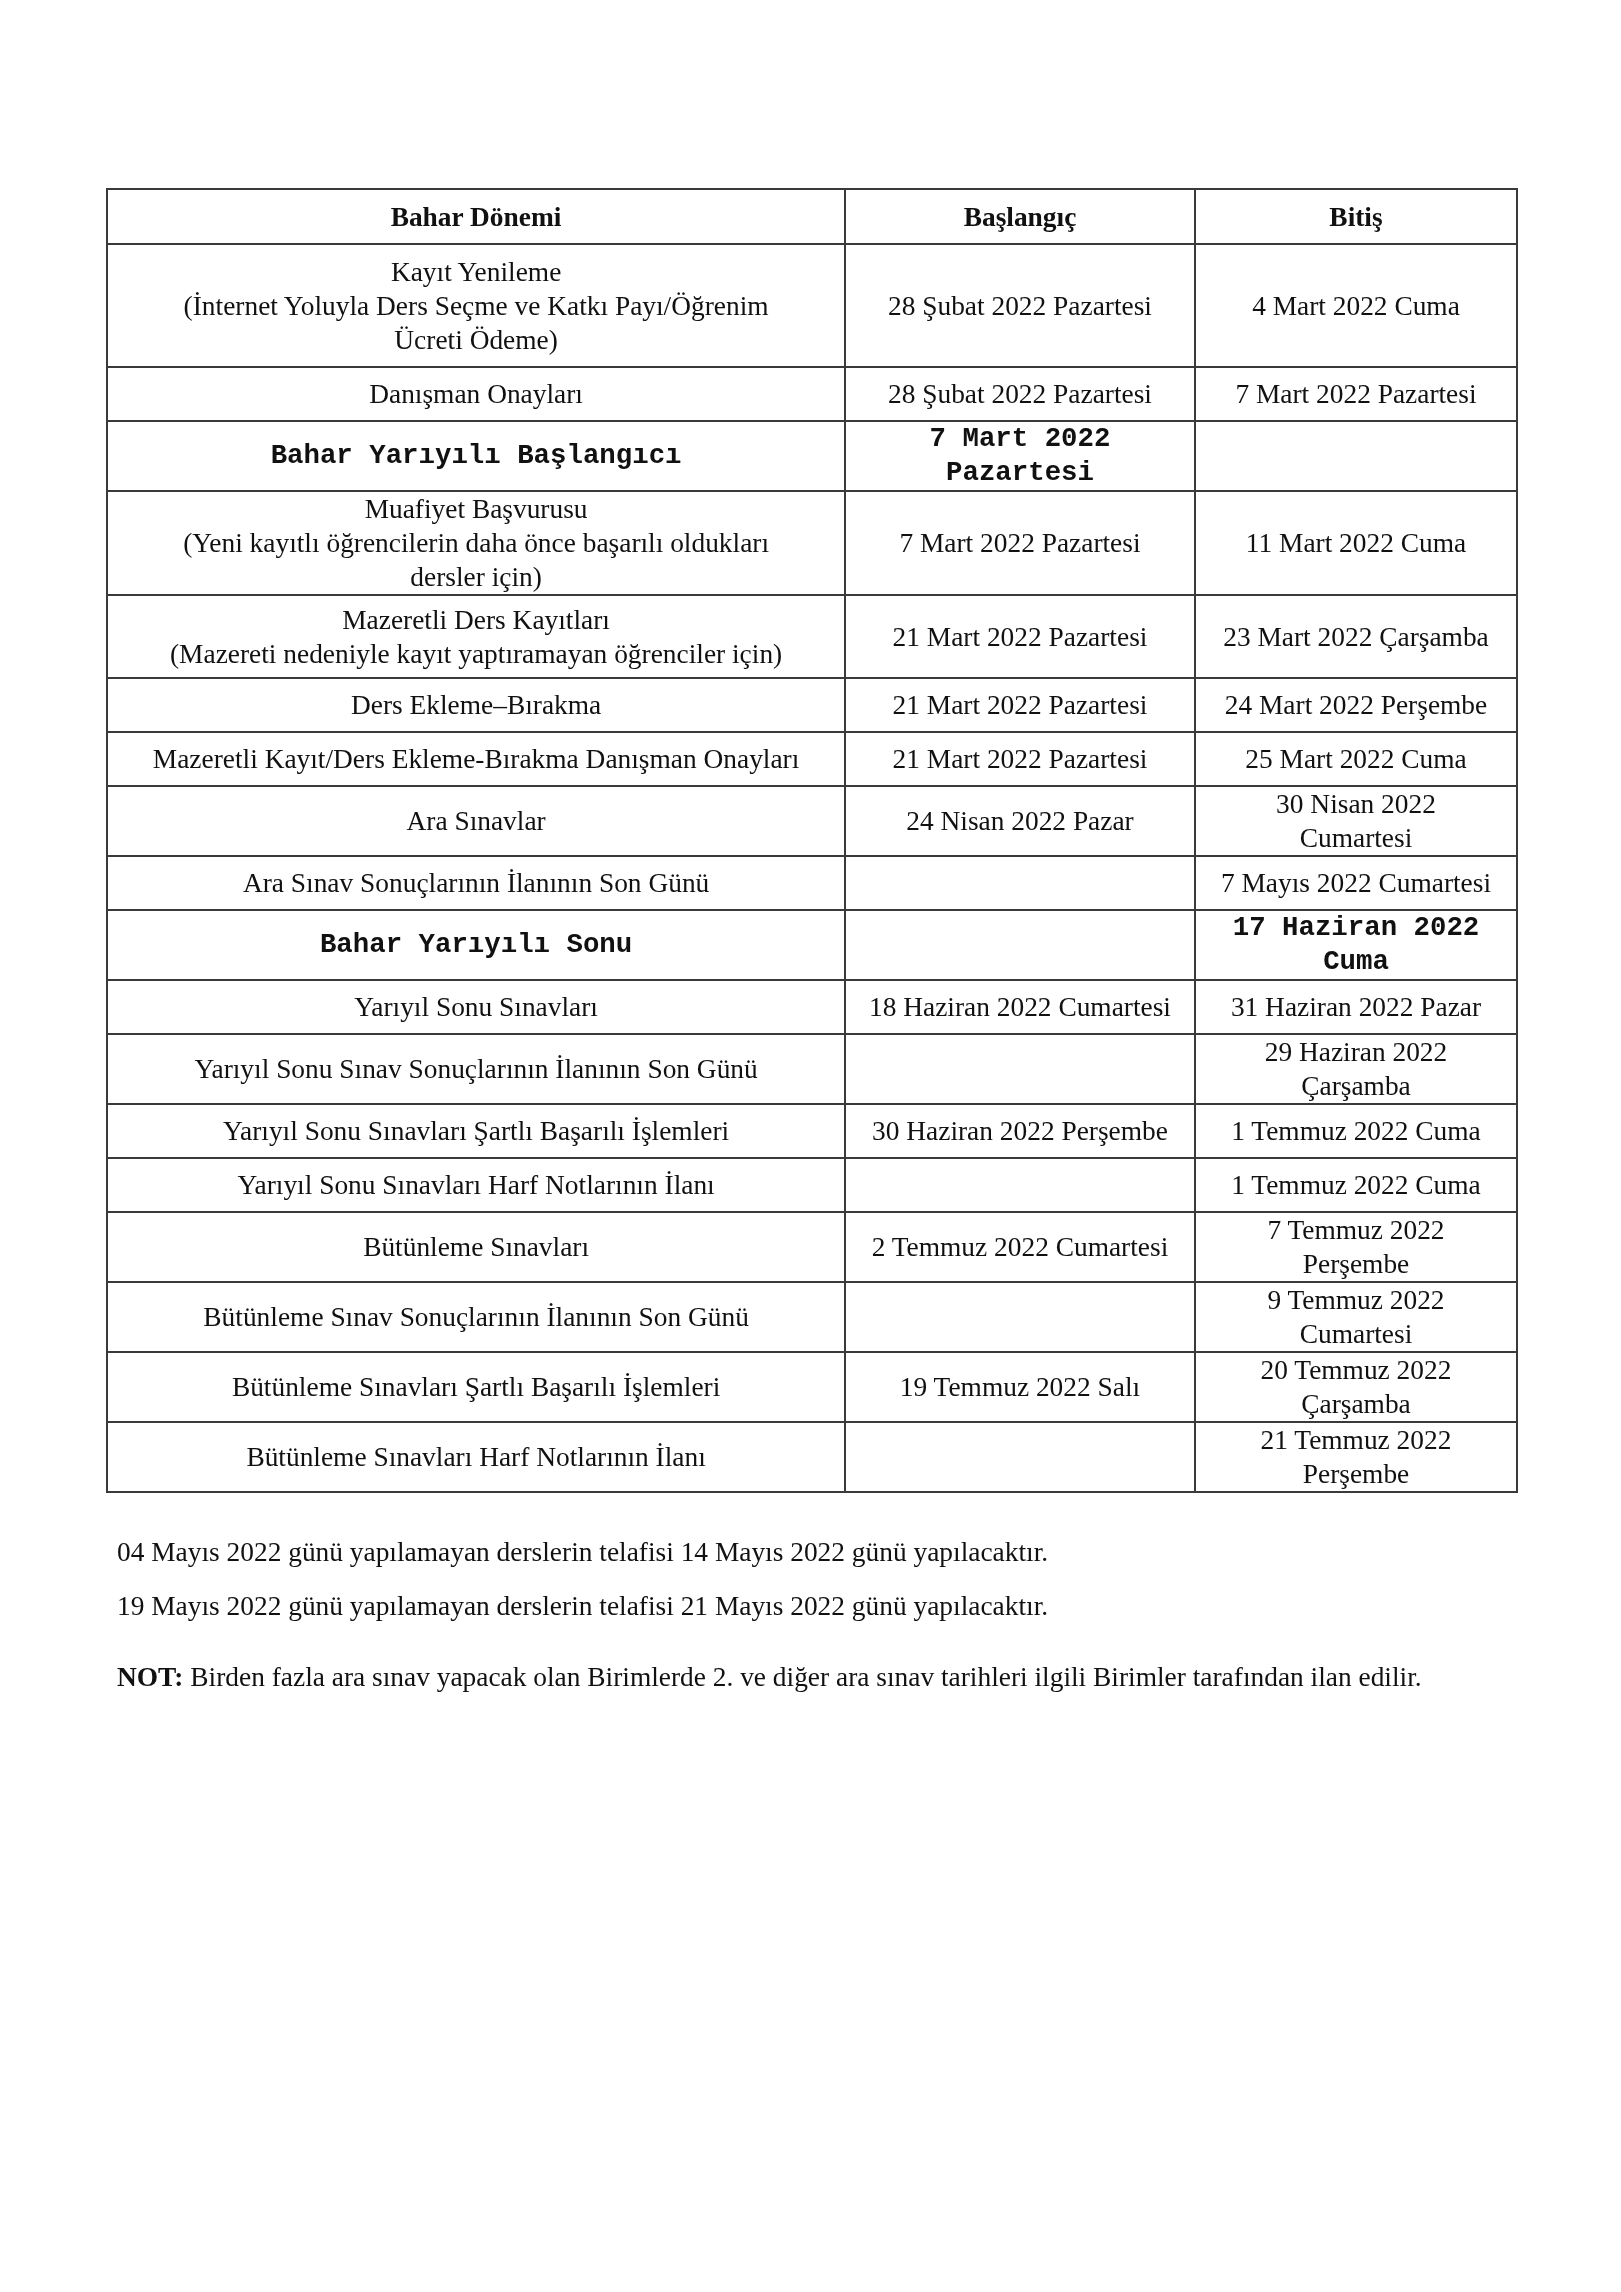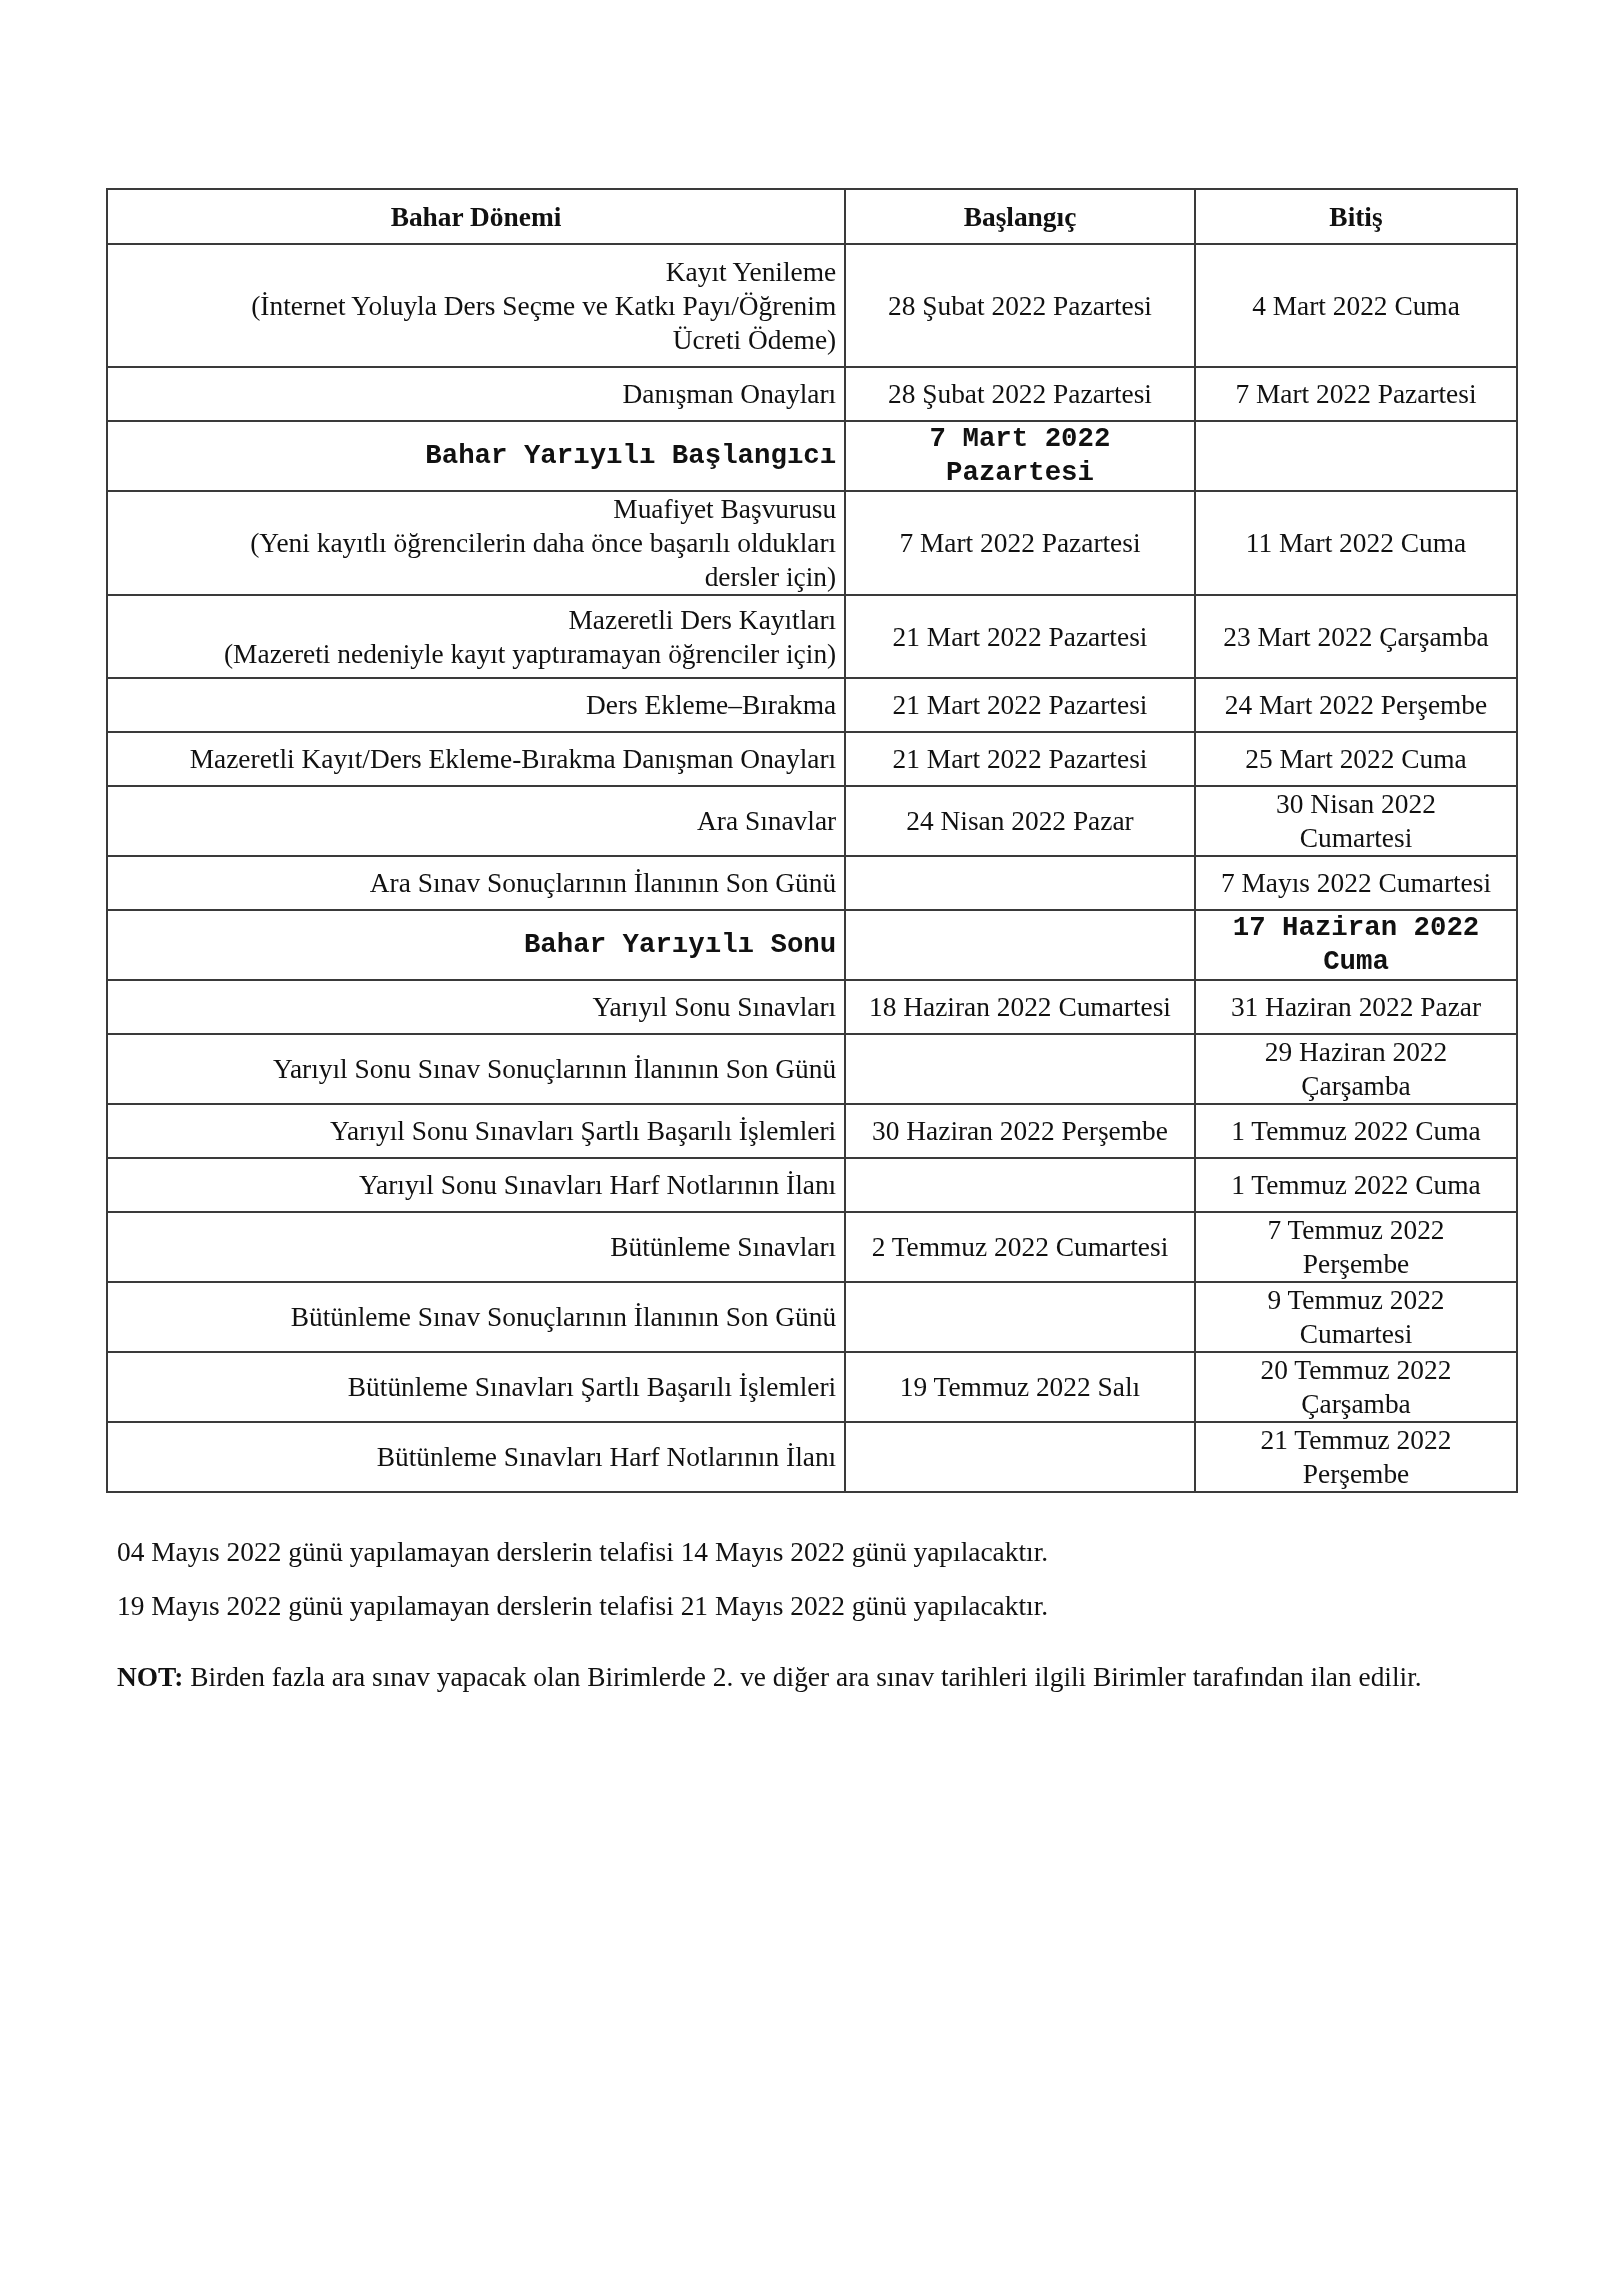--- a/index.html
+++ b/index.html
@@ -40,21 +40,21 @@
     padding: 0 7.8px;
     vertical-align: middle;
     white-space: pre-line;
   }
   table.calendar th {
     font-weight: bold;
     text-align: center;
     height: 53px;
   }
   table.calendar td.event {
-    text-align: right;
+    text-align: center;
     padding-left: 8px;
   }
   table.calendar td.date {
     text-align: center;
   }
   table.calendar tr.bold td {
     font-weight: bold;
     font-family: Liberation Mono, monospace;
   }
   tr.h1 td { height: 52px; }

